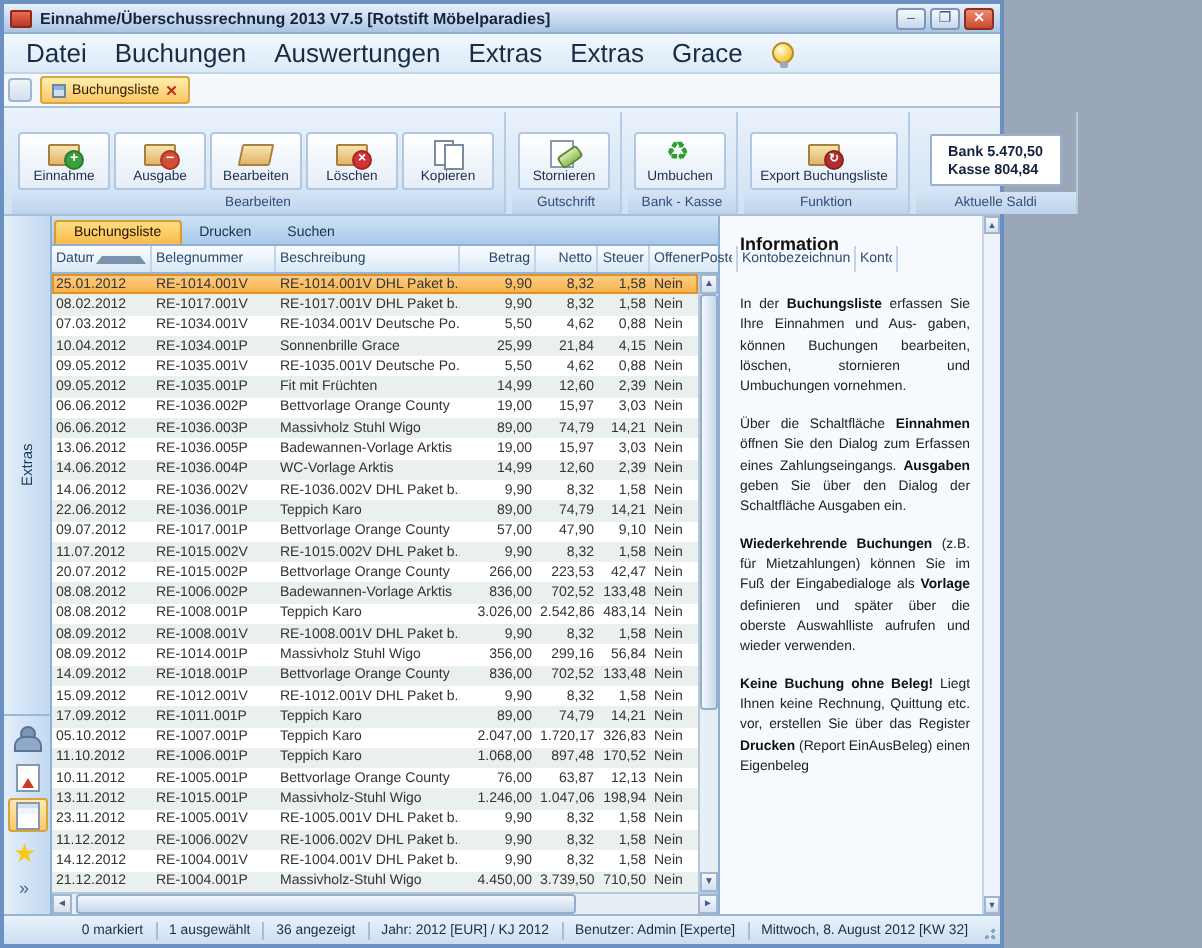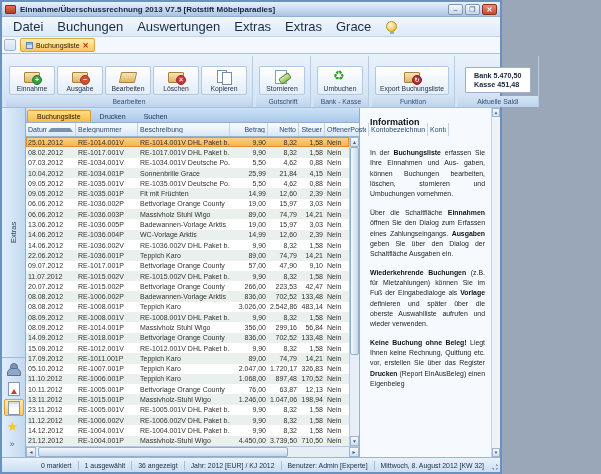--- a/index.html
+++ b/index.html
@@ -213,21 +213,21 @@
             <span class="tbicon ic-export"></span>
             <span class="tb-label">Export Buchungsliste</span>
           </div>
         </div>
         <div class="tb-caption">Funktion</div>
       </div>
       <div class="tb-group">
         <div class="tb-row">
           <div class="saldo-box">
             <div class="saldo-line">Bank 5.470,50</div>
-            <div class="saldo-line">Kasse 451,48</div>
+            <div class="saldo-line">Kasse 804,84</div>
           </div>
         </div>
         <div class="tb-caption">Aktuelle Saldi</div>
       </div>
     </div>
 
   <div class="content">
 
     <div class="dock">
       <div class="dock-label">Extras</div>

